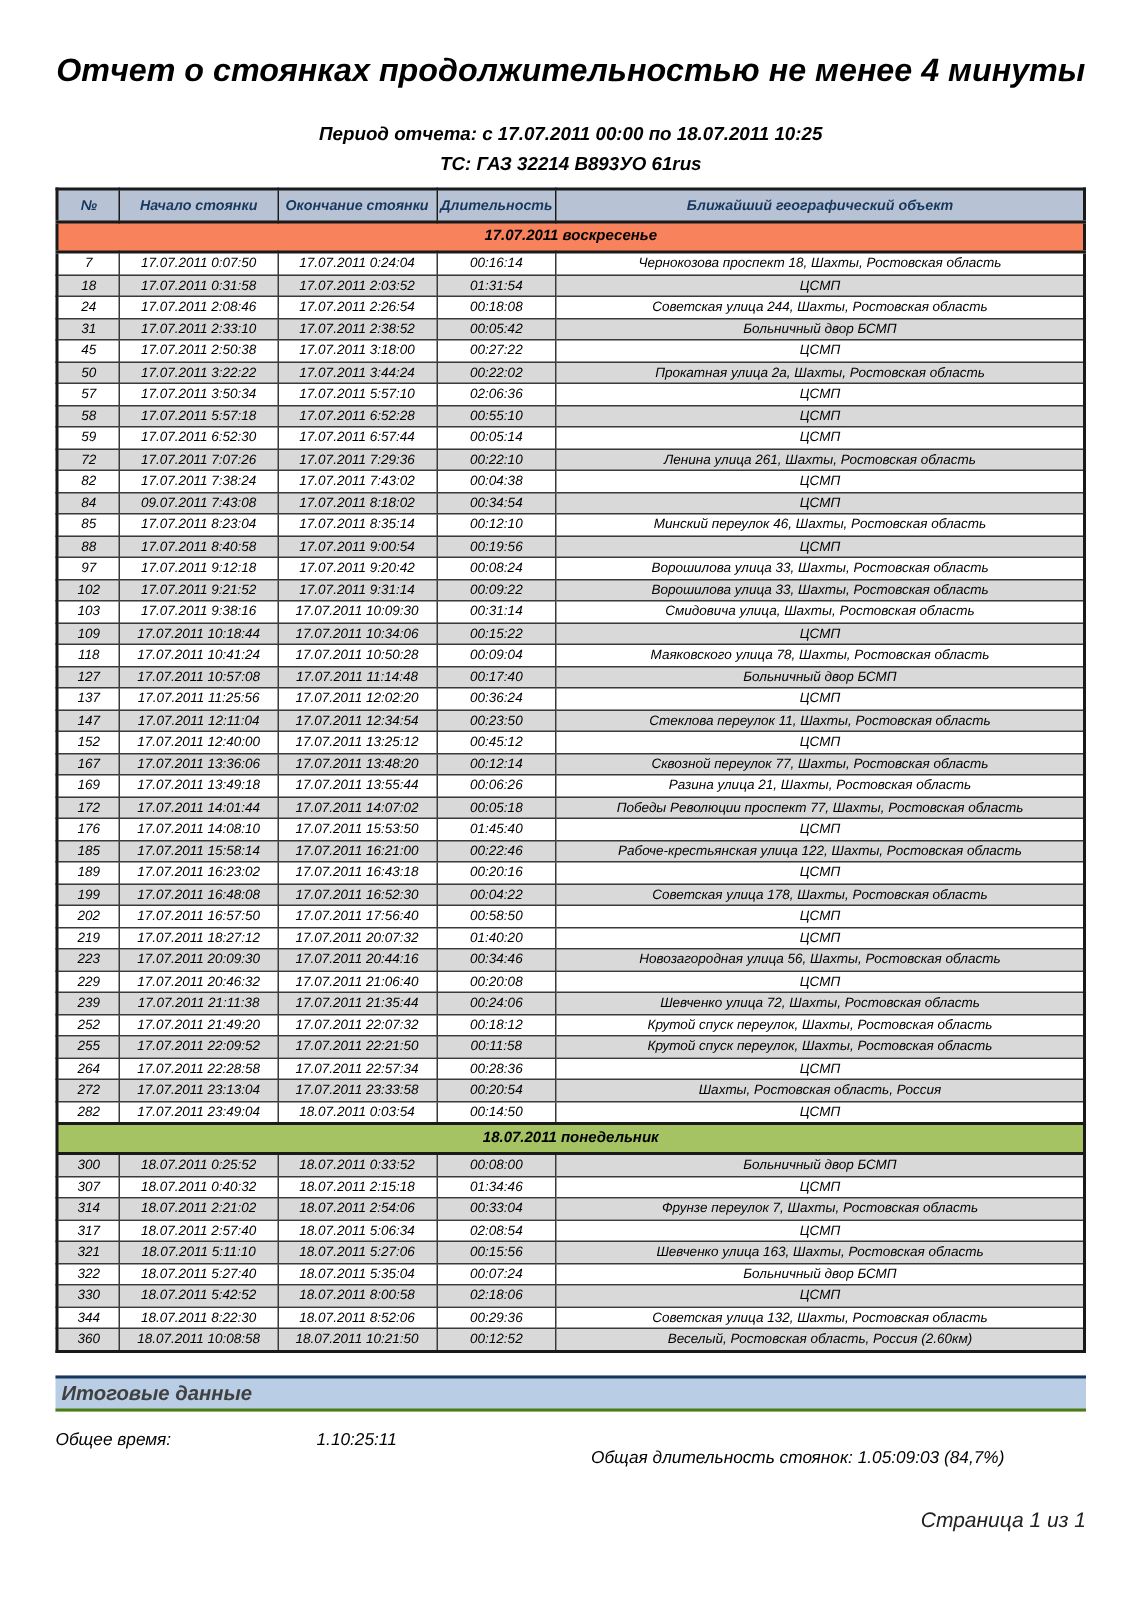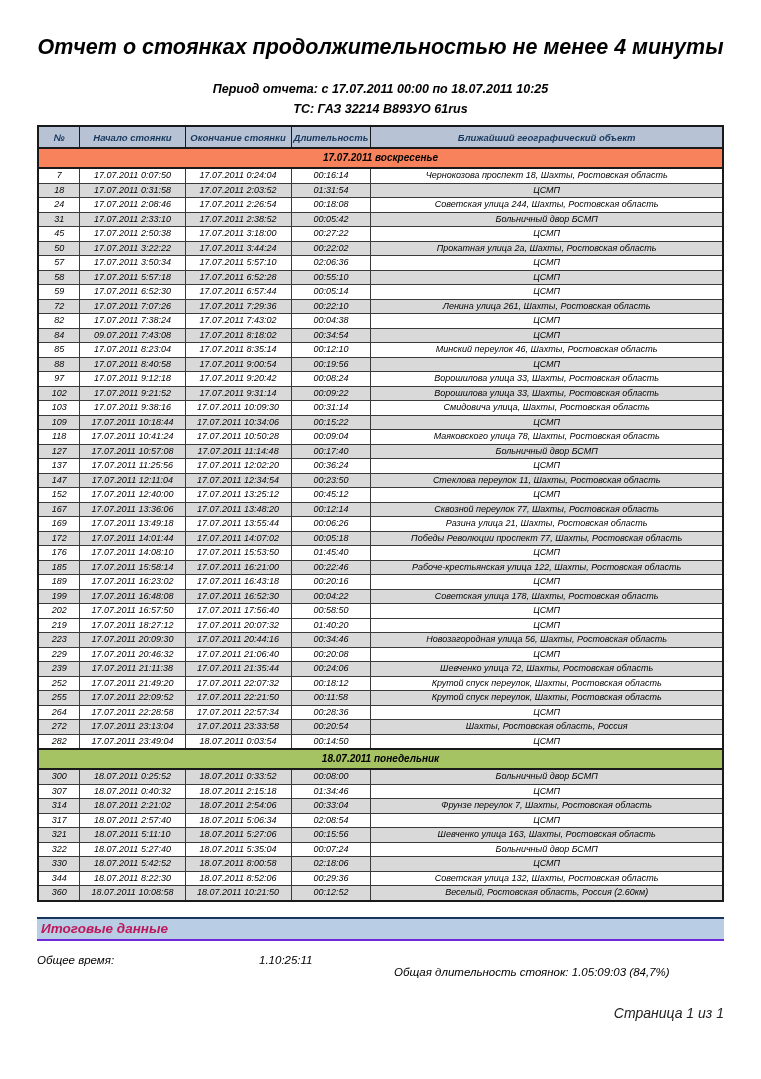--- a/index.html
+++ b/index.html
@@ -53,33 +53,33 @@
     border-top:2px solid #1a1a1a;
     border-bottom:2px solid #1a1a1a;
     line-height:18px;
   }
   .stops-table tr.even td { background:var(--stripe,#d9d9d9); }
   .stops-table tr.odd td { background:#ffffff; }
   .summary-header {
     margin-top:15px;
     background:var(--summary-bg,#b9cde4);
     border-top:2px solid #17365d;
-    border-bottom:2px solid #6d28d9;
+    border-bottom:2px solid #4d7c0f;
     font-size:13.5px; font-weight:bold;
     padding:2px 12px 3px 4px;
-    color:#be185d;
+    color:#404040;
   }
   .summary-line {
     position:relative;
     margin-top:13px;
     height:15px;
     font-size:11.5px;
   }
   .summary-line .lbl { position:absolute; left:0; top:0; }
-  .summary-line .val { position:absolute; left:174px; top:0;margin-left:48px; }
+  .summary-line .val { position:absolute; left:174px; top:0; }
   .summary-line .dur { position:absolute; left:357px; top:12px; }
   .page-label {
     margin-top:36px;
     text-align:right;
     font-size:14px;
     color:#222;
   }
 </style>
 </head>
 <body>

